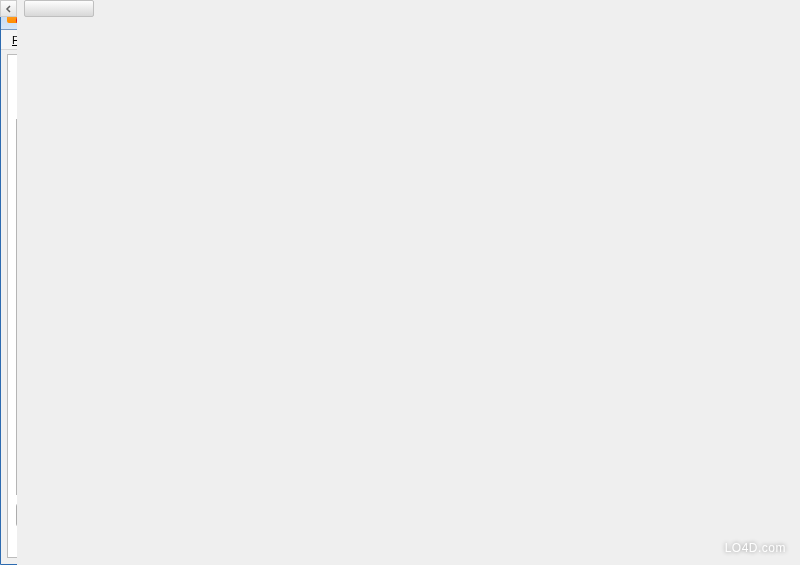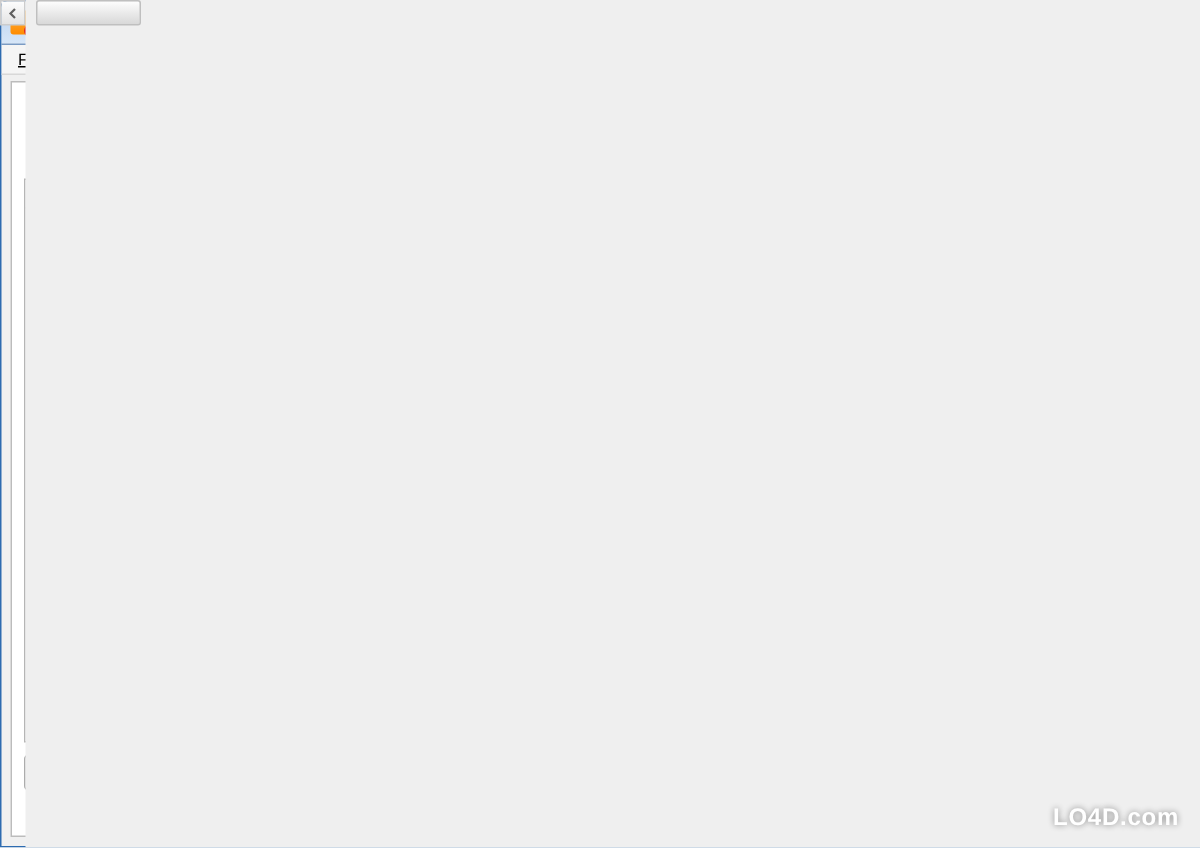--- a/index.html
+++ b/index.html
@@ -47,21 +47,21 @@
   .gc.cb-col,.gh.cb-col{width:22px;flex:0 0 22px;padding:0 3px;display:flex;align-items:center;justify-content:center;}
   .col-start{flex:0 0 136px;} .col-end{flex:0 0 136px;} .col-subj{flex:0 0 138px;} .col-loc{flex:1;}
   .footer-row { display:flex; align-items:center; padding: 8px 8px 4px 8px; gap:6px;}
   .btn { height:24px; border:1px solid #acacac; border-radius:3px; background:linear-gradient(#fdfdfd,#e6e6e6); display:inline-flex; align-items:center; justify-content:center; gap:6px; font-size:11px; padding:0 10px; cursor:default;}
   .btn.wide{width:216px;}
   .btn .bi{width:16px;height:16px;display:inline-flex;align-items:center;justify-content:center;}
   .foot-spacer{flex:1;}
   .btn.nav{width:102px;}
   .status-row { display:flex; padding: 4px 8px 0 60px;}
   .status-box{border:1px solid #bcbcbc; padding:2px 10px 2px 6px; font-size:11px;}
-  .watermark{position:absolute; right:14px; bottom:10px; color:#fff; font-family:Arial; font-size:16px; text-shadow:0 0 4px rgba(0,0,0,.45); letter-spacing:.5px; pointer-events:none;font-weight:bold;}
+  .watermark{position:absolute; right:14px; bottom:10px; color:#fff; font-family:Arial; font-size:12px; text-shadow:0 0 4px rgba(0,0,0,.45); letter-spacing:.5px; pointer-events:none;}
   .stage{position:relative;width:800px;height:565px;}
 </style>
 </head>
 <body>
 
 <div class="stage">
 <div class="window">
   <div class="titlebar">
     <span class="app-icon"></span>
     <span class="title">Recovery Toolbox for Outlook (Personal registered version) v.3.0.3.0</span>

